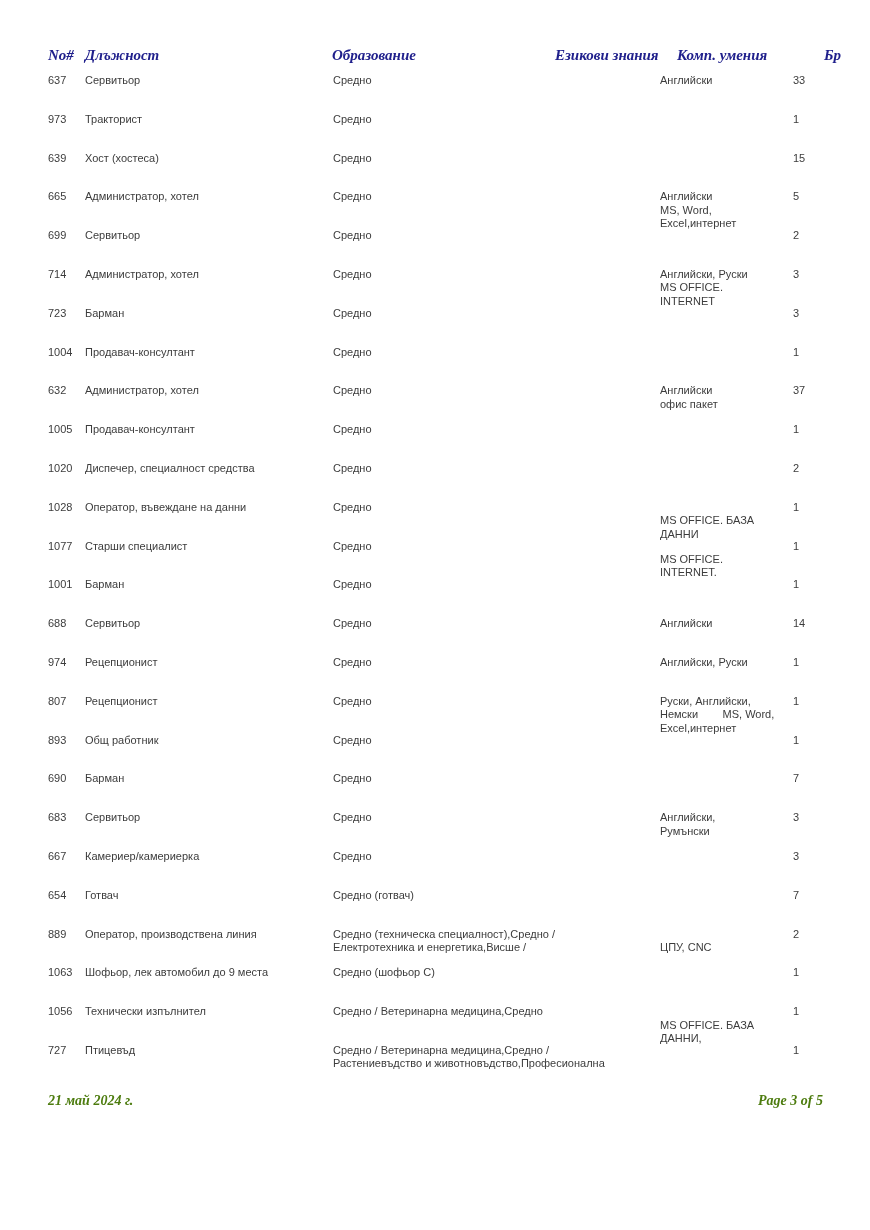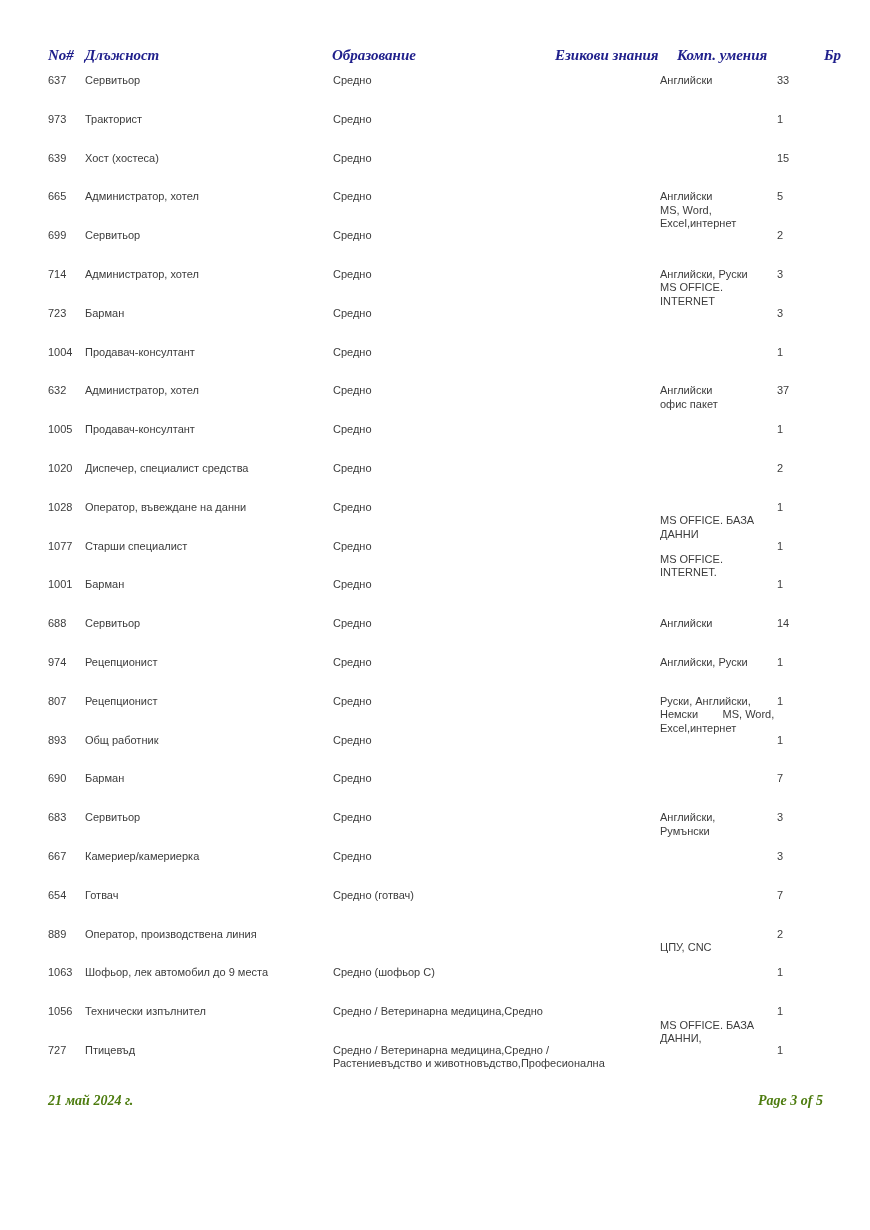--- a/index.html
+++ b/index.html
@@ -49,21 +49,21 @@
     position: absolute;
     top: 0;
     font-size: 11px;
     line-height: 13.4px;
     white-space: pre-wrap;
   }
   .c-no    { left: 48px; }
   .c-pos   { left: 85px;  width: 240px; }
   .c-edu   { left: 333px; width: 315px; }
   .c-skill { left: 660px; width: 133px; }
-  .c-count { left: 777px; }
+  .c-count { left: 793px; }
   
   .tfoot {
     position: absolute;
     top: 1093px;
     left: 0;
     right: 0;
     height: 20px;
     font-family: "Liberation Serif", serif;
     font-weight: bold;
     font-style: italic;
@@ -158,21 +158,21 @@
       </div>
       <div class="row">
         <span class="cell c-no">1005</span>
         <span class="cell c-pos">Продавач-консултант</span>
         <span class="cell c-edu">Средно</span>
         <span class="cell c-skill"></span>
         <span class="cell c-count">1</span>
       </div>
       <div class="row">
         <span class="cell c-no">1020</span>
-        <span class="cell c-pos">Диспечер, специалист средства</span>
+        <span class="cell c-pos">Диспечер, специалност средства</span>
         <span class="cell c-edu">Средно</span>
         <span class="cell c-skill"></span>
         <span class="cell c-count">2</span>
       </div>
       <div class="row">
         <span class="cell c-no">1028</span>
         <span class="cell c-pos">Оператор, въвеждане на данни</span>
         <span class="cell c-edu">Средно</span>
         <span class="cell c-skill">
 MS OFFICE. БАЗА
@@ -250,20 +250,22 @@
       <div class="row">
         <span class="cell c-no">654</span>
         <span class="cell c-pos">Готвач</span>
         <span class="cell c-edu">Средно (готвач)</span>
         <span class="cell c-skill"></span>
         <span class="cell c-count">7</span>
       </div>
       <div class="row">
         <span class="cell c-no">889</span>
         <span class="cell c-pos">Оператор, производствена линия</span>
+        <span class="cell c-edu">Средно (техническа специалност),Средно /
+Електротехника и енергетика,Висше /</span>
         <span class="cell c-skill">
 ЦПУ, CNC</span>
         <span class="cell c-count">2</span>
       </div>
       <div class="row">
         <span class="cell c-no">1063</span>
         <span class="cell c-pos">Шофьор, лек автомобил до 9 места</span>
         <span class="cell c-edu">Средно (шофьор C)</span>
         <span class="cell c-skill"></span>
         <span class="cell c-count">1</span>

